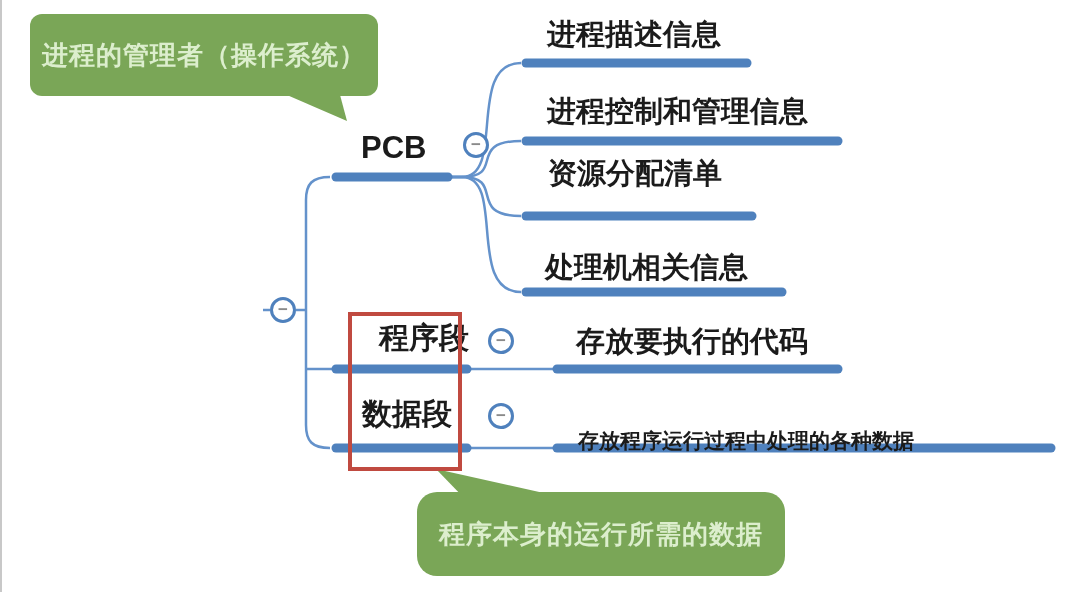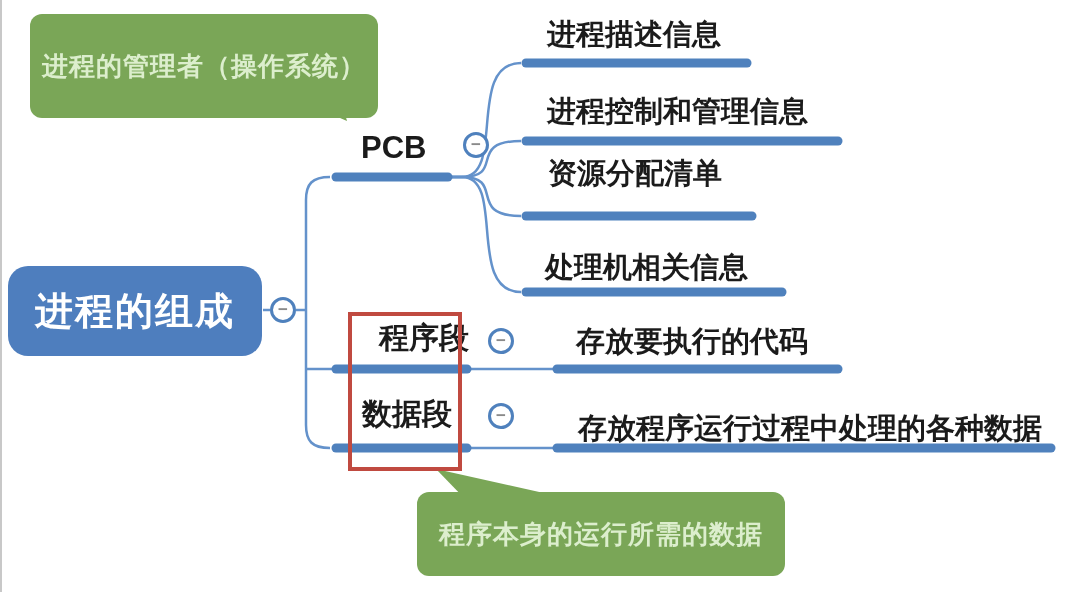--- a/index.html
+++ b/index.html
@@ -34,22 +34,22 @@
     color:var(--minus-gray); font-size:17px; font-weight:bold; line-height:1;
     cursor:pointer;
   }
   .collapse span { transform:translateY(-1px); }
   .callout {
     position:absolute; z-index:2; background:var(--callout-green); border-radius:12px;
     display:flex; flex-direction:column; align-items:center; justify-content:center;
     color:var(--callout-text); font-weight:bold; text-align:center;
     font-size:26px; line-height:30px; letter-spacing:1px;
   }
-  .callout-top    { left:30px;  top:14px;  width:348px; height:104px;text-align:center; }
-  .callout-bottom { left:417px; top:492px; width:368px; height:84px; }
+  .callout-top    { left:30px;  top:14px;  width:348px; height:82px;text-align:center; }
+  .callout-bottom { left:417px; top:492px; width:368px; height:84px;border-radius:20px; }
   .red-box {
     position:absolute; z-index:4; left:348px; top:312px; width:106px; height:151px;
     border:4px solid var(--highlight-red); background:transparent;
   }
 </style>
 </head>
 <body>
 
 <div class="canvas">
 
@@ -85,35 +85,32 @@
     </g>
   </svg>
 
   <div class="callout callout-top">
     <div>进程的管理者（操作系统）</div>
   </div>
   <div class="callout callout-bottom">
     <div>程序本身的运行所需的数据</div>
   </div>
 
-  <div class="root-node">
-    <span>进程的组成</span>
-  </div>
 
   <div class="label" style="left:361px; top:147px; font-size:31px;">PCB</div>
   <div class="label" style="left:363px; top:338px; font-size:30px;margin-left:16px;">程序段</div>
   <div class="label" style="left:362px; top:414px; font-size:30px;">数据段</div>
 
   <div class="label" style="left:547px; top:34px;  font-size:29px;">进程描述信息</div>
   <div class="label" style="left:547px; top:111px; font-size:29px;">进程控制和管理信息</div>
   <div class="label" style="left:548px; top:173px; font-size:29px;">资源分配清单</div>
   <div class="label" style="left:576px; top:341px; font-size:29px;">存放要执行的代码</div>
 
   <div class="label" style="left:545px; top:267px; font-size:29px;">处理机相关信息</div>
-  <div class="label" style="left:578px; top:428px; font-size:29px;">存放程序运行过程中处理的各种数据</div>
+  <div class="label" style="left:578px; top:440px; font-size:21px;">存放程序运行过程中处理的各种数据</div>
 
   <div class="collapse" style="left:270px; top:297px;">
     <span>−</span>
   </div>
   <div class="collapse" style="left:463px; top:132px;">
     <span>−</span>
   </div>
   <div class="collapse" style="left:488px; top:328px;">
     <span>−</span>
   </div>

